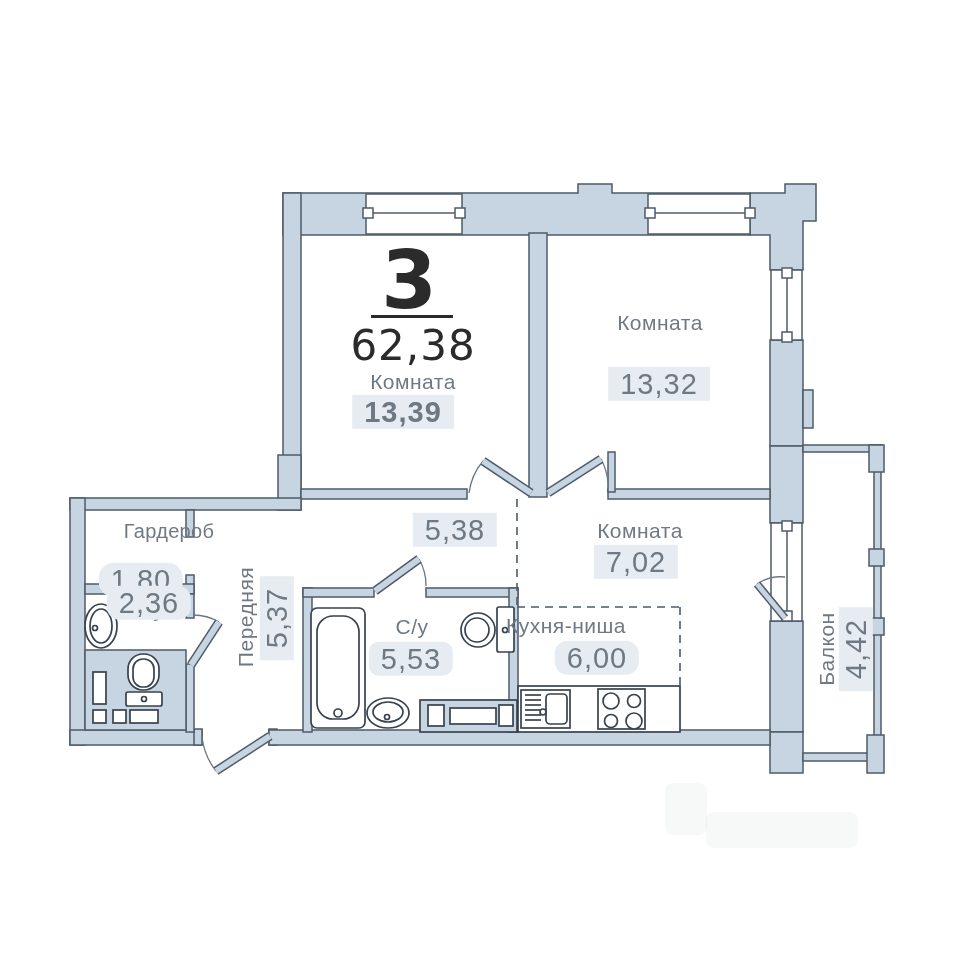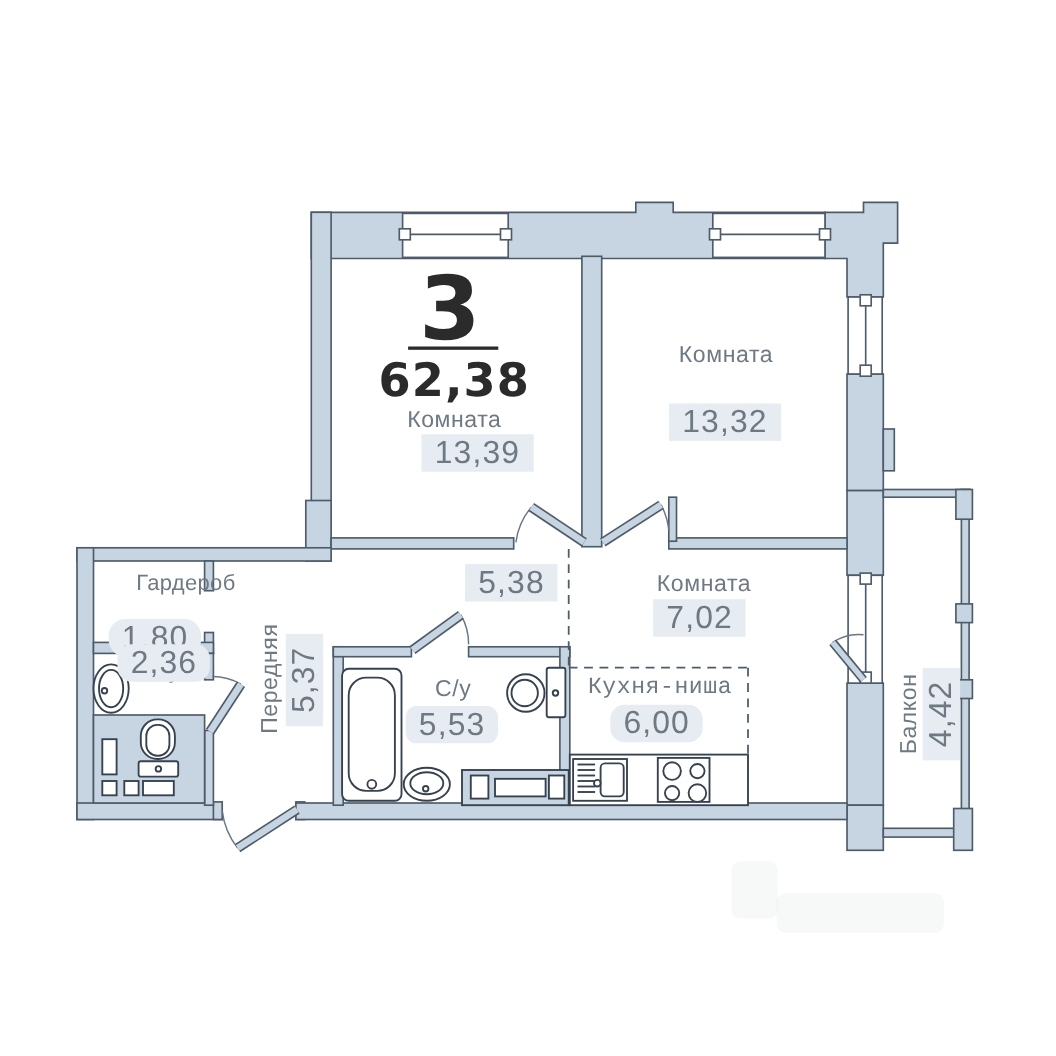--- a/index.html
+++ b/index.html
@@ -7,21 +7,21 @@
         font-family:"Liberation Sans", sans-serif;}
   .plan-svg{position:absolute;left:0;top:0;}
   .lbl{position:absolute;transform:translate(-50%,-50%);white-space:nowrap;
        color:#6f7983;line-height:1.05;}
   .room-name{font-size:21px;letter-spacing:0.5px;}
   .room-name-sm{font-size:20px;letter-spacing:0.3px;margin-left:34px;}
   .area-box{font-size:29px;background:#e6ecf2;padding:2px 12px;letter-spacing:1px;}
   .rot{transform:translate(-50%,-50%) rotate(-90deg);}
   .rooms-count{font-size:80px;font-weight:bold;color:#2b2b2b;
                font-family:"DejaVu Sans", sans-serif;}
-  .total-area{font-size:42px;font-weight:bold;color:#2b2b2b;letter-spacing:1px;
+  .total-area{font-size:42px;font-weight:normal;color:#2b2b2b;letter-spacing:1px;
               font-family:"DejaVu Sans", sans-serif;}
   .divider{position:absolute;background:#2b2b2b;height:3px;width:82px;}
   .watermark{position:absolute;background:rgba(140,150,160,0.07);border-radius:8px;}
 </style>
 </head>
 <body>
 
 <div class="page">
 
   <svg class="plan-svg" width="960" height="960" viewBox="0 0 960 960">
@@ -207,43 +207,43 @@
         <circle cx="634" cy="721" r="8"></circle>
       </g>
     </g>
   </svg>
 
   <div class="lbl rooms-count" style="left:409px;top:281px;">3</div>
   <div class="divider" style="left:371px;top:315px;"></div>
   <div class="lbl total-area" style="left:413px;top:346px;">62,38</div>
 
   <div class="lbl room-name" style="left:413px;top:382px;">Комната</div>
-  <div class="lbl area-box" style="left:434px;top:412px;">13,39</div>
+  <div class="lbl area-box" style="left:403px;top:412px;font-weight:bold;">13,39</div>
 
   <div class="lbl room-name" style="left:660px;top:323px;">Комната</div>
   <div class="lbl area-box" style="left:659px;top:354px;margin-top:30px;">13,32</div>
 
   <div class="lbl room-name" style="left:640px;top:531px;">Комната</div>
   <div class="lbl area-box" style="left:636px;top:562px;">7,02</div>
 
-  <div class="lbl area-box" style="left:465px;top:530px;">5,38</div>
+  <div class="lbl area-box" style="left:455px;top:530px;">5,38</div>
 
   <div class="lbl room-name-sm" style="left:135px;top:531px;">Гардероб</div>
   <div class="lbl area-box" style="left:141px;top:580px;border-radius:15px;">1,80</div>
 
   <div class="lbl room-name" style="left:148px;top:610px;">С/у</div>
   <div class="lbl area-box" style="left:149px;top:603px;border-radius:13px;">2,36</div>
 
   <div class="lbl room-name rot" style="left:246px;top:617px;">Передняя</div>
   <div class="lbl area-box rot" style="left:277px;top:618px;">5,37</div>
 
   <div class="lbl room-name" style="left:412px;top:627px;">С/у</div>
   <div class="lbl area-box" style="left:411px;top:659px;border-radius:10px;">5,53</div>
 
-  <div class="lbl room-name" style="left:600px;top:626px;font-family:Liberation Mono, monospace;">Кухня-ниша</div>
+  <div class="lbl room-name" style="left:566px;top:626px;">Кухня-ниша</div>
   <div class="lbl area-box" style="left:597px;top:658px;border-radius:13px;">6,00</div>
 
   <div class="lbl room-name rot" style="left:827px;top:649px;">Балкон</div>
   <div class="lbl area-box rot" style="left:856px;top:649px;">4,42</div>
 
   <div class="watermark" style="left:665px;top:783px;width:42px;height:52px;"></div>
   <div class="watermark" style="left:706px;top:812px;width:152px;height:36px;"></div>
 
 </div>
 

